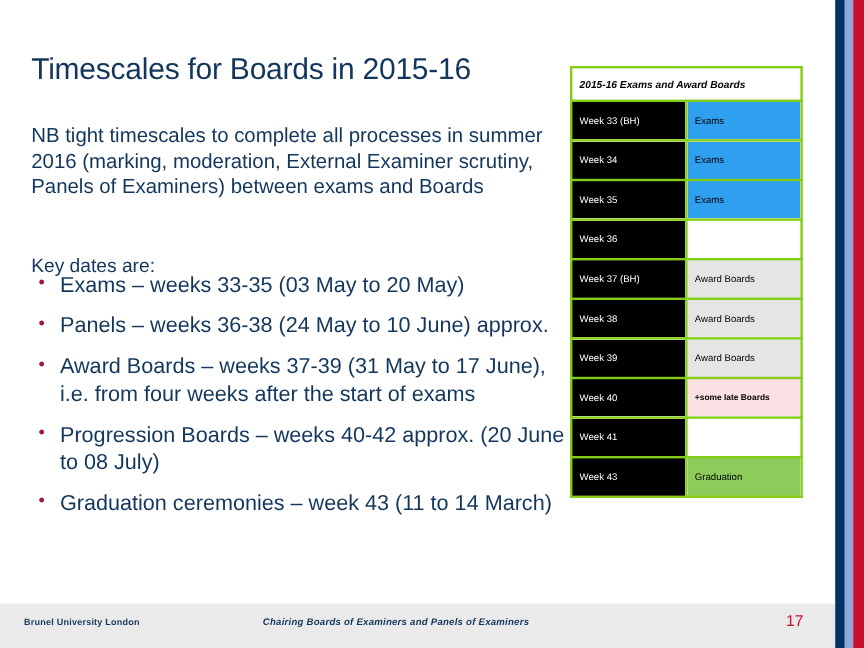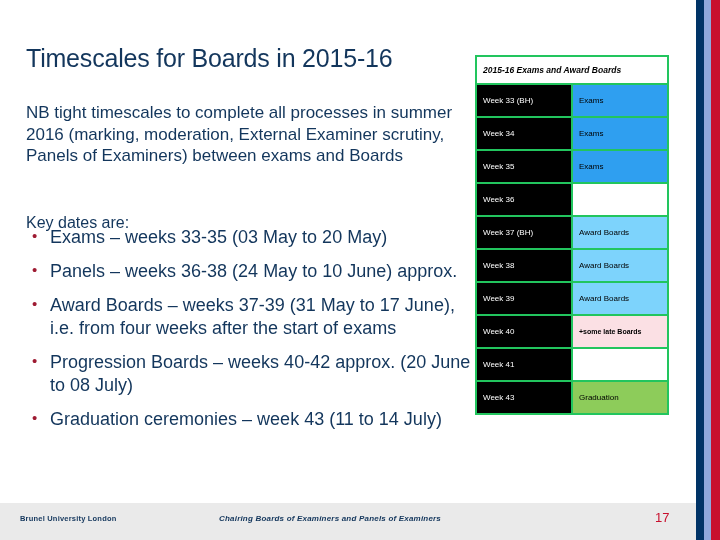--- a/index.html
+++ b/index.html
@@ -102,21 +102,21 @@
   .week-table {
     position: absolute;
     left: 475px;
     top: 55px;
     width: 194px;
     border-collapse: collapse;
     table-layout: fixed;
     background: #ffffff;
   }
   .week-table td {
-    border: 2px solid #22c55e;
+    border: 2px solid #84cc16;
     height: 31px;
     padding: 0 6px;
     vertical-align: middle;
     font-size: 7.5px;
     overflow: hidden;
     white-space: nowrap;
   }
   .week-table td.hdr {
     height: 26px;
     font-style: italic;
@@ -131,21 +131,21 @@
     background: #000000;
     color: #ffffff;
     font-size: 8px;
   }
   .week-table td.val {
     width: 99px;
     color: #000000;
     font-size: 8px;
   }
   .c-exams { background: #2f9ff0; }
-  .c-award { background: #7dd3fc; }
+  .c-award { background: #e5e5e5; }
   .c-late  { background: #fbe0e4; font-weight: bold; font-size: 7px !important; }
   .c-grad  { background: #8dcc5a; }
   .c-blank { background: #ffffff; }
 
   
   .footer-band {
     position: absolute;
     left: 0;
     top: 503px;
     width: 696px;
@@ -203,21 +203,21 @@
       <div class="bullet-row">
         <span class="bullet-dot">•</span>
         <span class="bullet-text">Award Boards – weeks 37-39 (31 May to 17 June), i.e. from four weeks after the start of exams</span>
       </div>
       <div class="bullet-row">
         <span class="bullet-dot">•</span>
         <span class="bullet-text">Progression Boards – weeks 40-42 approx. (20 June to 08 July)</span>
       </div>
       <div class="bullet-row">
         <span class="bullet-dot">•</span>
-        <span class="bullet-text">Graduation ceremonies – week 43 (11 to 14 July)</span>
+        <span class="bullet-text">Graduation ceremonies – week 43 (11 to 14 March)</span>
       </div>
     </div>
 
   <table class="week-table">
     <tbody>
         <tr>
           <td class="hdr" colspan="2">2015-16 Exams and Award Boards</td>
         </tr>
         <tr>
           <td class="wk">Week 33 (BH)</td>

